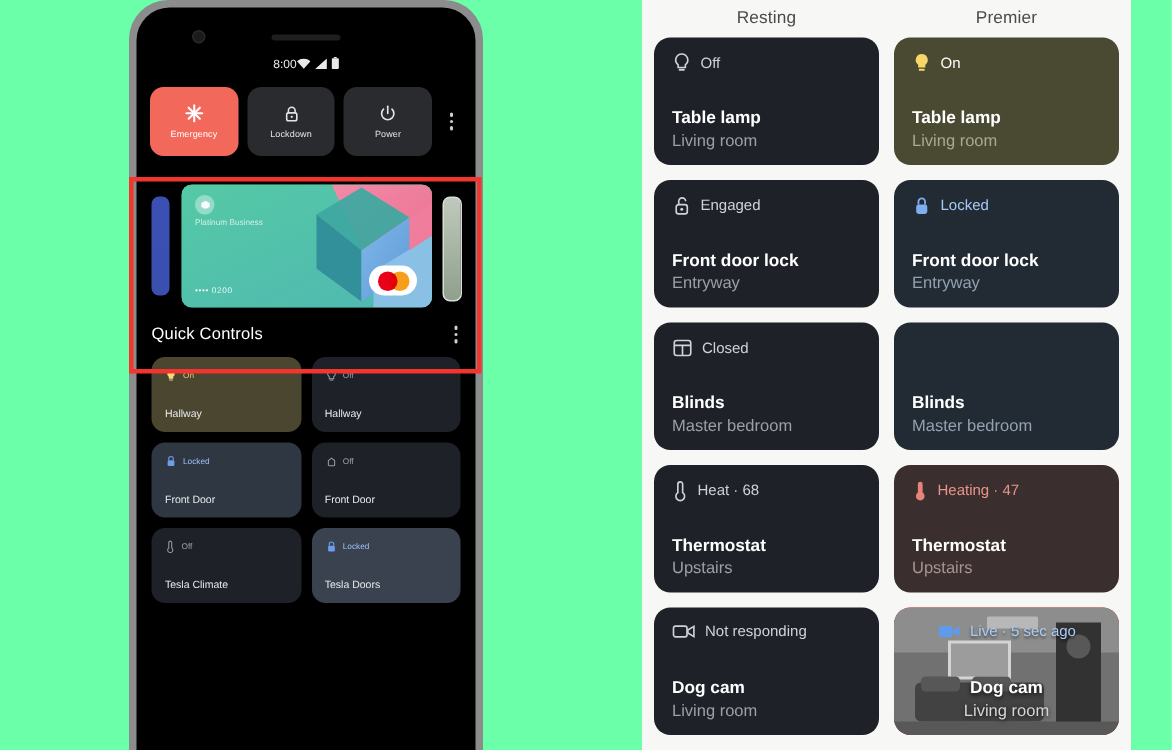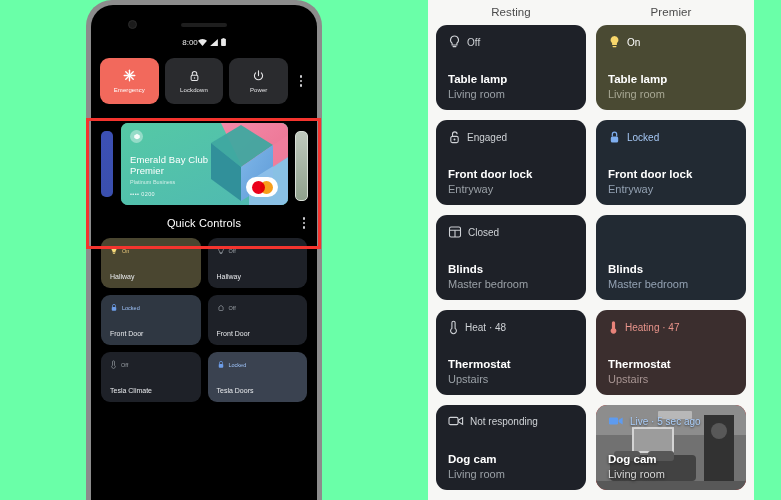--- a/index.html
+++ b/index.html
@@ -112,21 +112,21 @@
     width: 32px; height: 20px; border-radius: 10px; background: #fff;
     display: flex; align-items: center; justify-content: center;
   }
   .mc-circle { width: 13px; height: 13px; border-radius: 50%; }
   .mc-red { background: #EB001B; }
   .mc-yellow { background: #F79E1B; margin-left: -5px; mix-blend-mode: multiply; }
 
   
   #qc-section { padding: 10px 10px 0 10px; }
   #qc-header {
-    display: flex; align-items: center; justify-content: center;
+    display: flex; align-items: center; 
     position: relative; margin-bottom: 9px;
   }
   #qc-title { color: #fff; font-size: 11px; font-weight: 400; letter-spacing: .15px; }
   #qc-kebab { position: absolute; right: 2px; cursor: pointer; }
   #qc-grid { display: grid; grid-template-columns: 1fr 1fr; gap: 7px; }
   .qc-tile {
     height: 50px; border-radius: 9px; padding: 8px 9px; cursor: pointer;
     display: flex; flex-direction: column; justify-content: space-between;
   }
   .qc-tile.off  { background: #1E2128; }
@@ -180,21 +180,21 @@
   .state-card.eng-lamp .st-room { color: #a8a894; }
   .state-card.eng-lock { background: #222A33; }
   .state-card.eng-lock .st-label { color: #A6C8F5; }
   .state-card.eng-lock .st-room { color: #93a1b2; }
   .state-card.eng-blinds { background: #222A33; }
   .state-card.eng-blinds .st-label { color: #A6C8F5; }
   .state-card.eng-blinds .st-room { color: #93a1b2; }
   .state-card.eng-thermo { background: #3B2E2E; }
   .state-card.eng-thermo .st-label { color: #E8948B; }
   .state-card.eng-thermo .st-room { color: #a79492; }
-  .state-card.eng-cam { background: #b91c1c; }
+  .state-card.eng-cam { background: #b91c1c; align-items: center; }
   .state-card.eng-cam .st-label { color: #A9CCF7; text-shadow: 0 1px 2px rgba(0,0,0,.6); }
   .state-card.eng-cam .st-name { text-shadow: 0 1px 3px rgba(0,0,0,.75); }
   .state-card.eng-cam .st-room { color: #d6d6d6; text-shadow: 0 1px 3px rgba(0,0,0,.75); }
   #cam-photo { position: absolute; inset: 0; z-index: 0; filter: grayscale(1); }
 </style>
 </head>
 <body>
 
 <div id="left-panel">
 
@@ -290,21 +290,20 @@
               <polygon points="120,44 152,22 152,58 120,78" fill="url(#gBlue)"></polygon>
               <polygon points="128,58 167,34 167,82 128,82" fill="#8FC1EA" opacity=".9"></polygon>
               <polygon points="152,22 167,12 167,34 152,44" fill="#F07E9C" opacity=".85"></polygon>
             </svg>
             <div id="card-content">
               <div id="card-logo">
                 <svg width="8" height="8" viewBox="0 0 10 10">
                   <path d="M5 1 L8.5 3 L8.5 6 Q5 9.5 1.5 6 L1.5 3 Z" fill="#fff" opacity=".9"></path>
                 </svg>
               </div>
-              <div id="card-title">Emerald Bay Club Premier</div>
               <div id="card-sub">Platinum Business</div>
               <div id="card-number">•••• 0200</div>
               <div id="card-network">
                 <span class="mc-circle mc-red"></span>
                   <span class="mc-circle mc-yellow"></span>
               </div>
             </div>
           </div>
         </div>
       </div>
@@ -466,21 +465,21 @@
     <div class="state-card eng-blinds">
       <div class="st-name">Blinds</div>
       <div class="st-room">Master bedroom</div>
     </div>
 
     <div class="state-card resting">
       <div class="st-row">
         <svg width="11" height="15" viewBox="0 0 10 15">
           <path d="M5 1.2 a1.6 1.6 0 0 1 1.6 1.6 V8.4 a2.9 2.9 0 1 1-3.2 0 V2.8 A1.6 1.6 0 0 1 5 1.2Z" fill="none" stroke="#cfd2d6" stroke-width="1.1"></path>
         </svg>
-        <span class="st-label">Heat · 48</span>
+        <span class="st-label">Heat · 68</span>
       </div>
       <div class="st-name">Thermostat</div>
       <div class="st-room">Upstairs</div>
     </div>
     <div class="state-card eng-thermo">
       <div class="st-row">
         <svg width="11" height="15" viewBox="0 0 10 15">
           <path d="M5 1.2 a1.6 1.6 0 0 1 1.6 1.6 V8.4 a2.9 2.9 0 1 1-3.2 0 V2.8 A1.6 1.6 0 0 1 5 1.2Z" fill="#E8837A"></path>
         </svg>
         <span class="st-label">Heating · 47</span>

